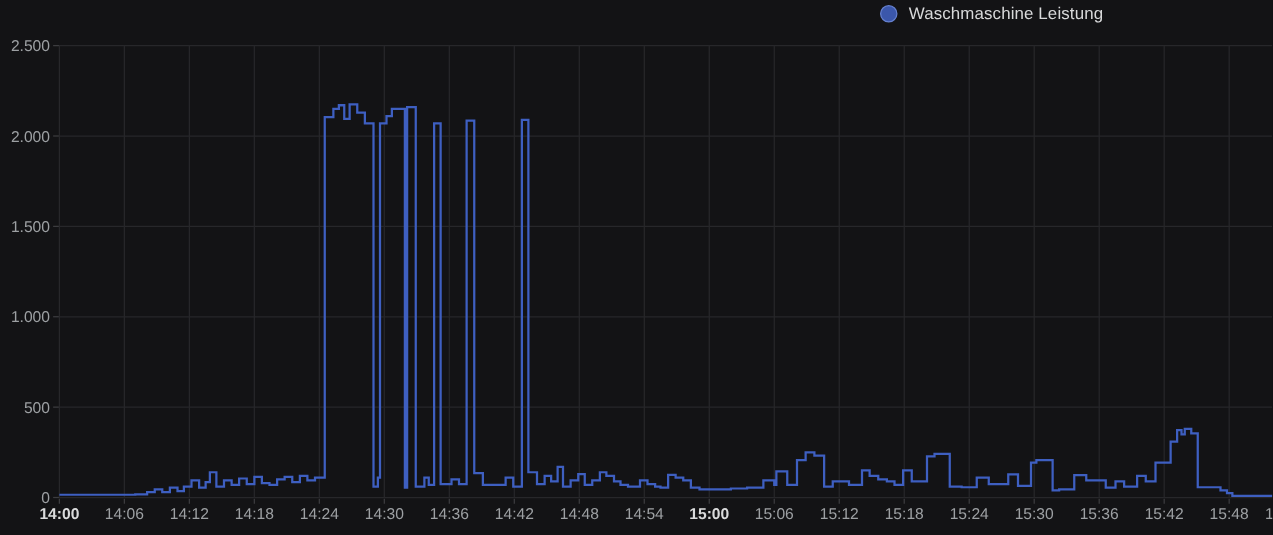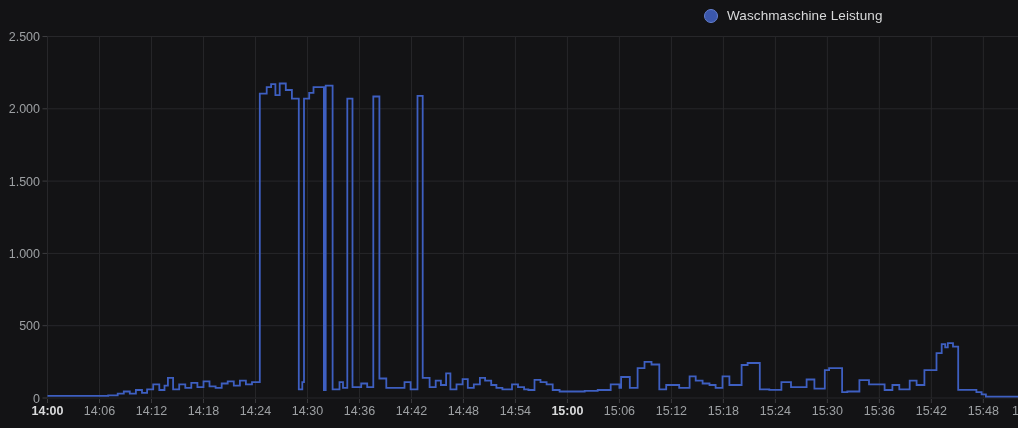--- a/index.html
+++ b/index.html
@@ -5,21 +5,21 @@
   html,body{margin:0;padding:0;background:#131315;}
   .panel{
     position:relative;
     width:1018px;height:428px;
     background:#131315;
     font-family:"Liberation Sans", sans-serif;
     overflow:hidden;
   }
   .legend{
     position:absolute;top:3px;left:704px;
-    display:flex;align-items:flex-end;gap:9px;
+    display:flex;align-items:flex-start;gap:9px;
     height:20px;z-index:2;
   }
   .legend-item{display:flex;align-items:center;gap:9px;cursor:pointer;}
   .legend-dot{
     width:14px;height:14px;border-radius:50%;
     background:#3b57ab;border:1px solid #6580cf;box-sizing:border-box;
   }
   .legend-label{
     color:#d8d9da;font-size:13.5px;letter-spacing:.1px;
   }

